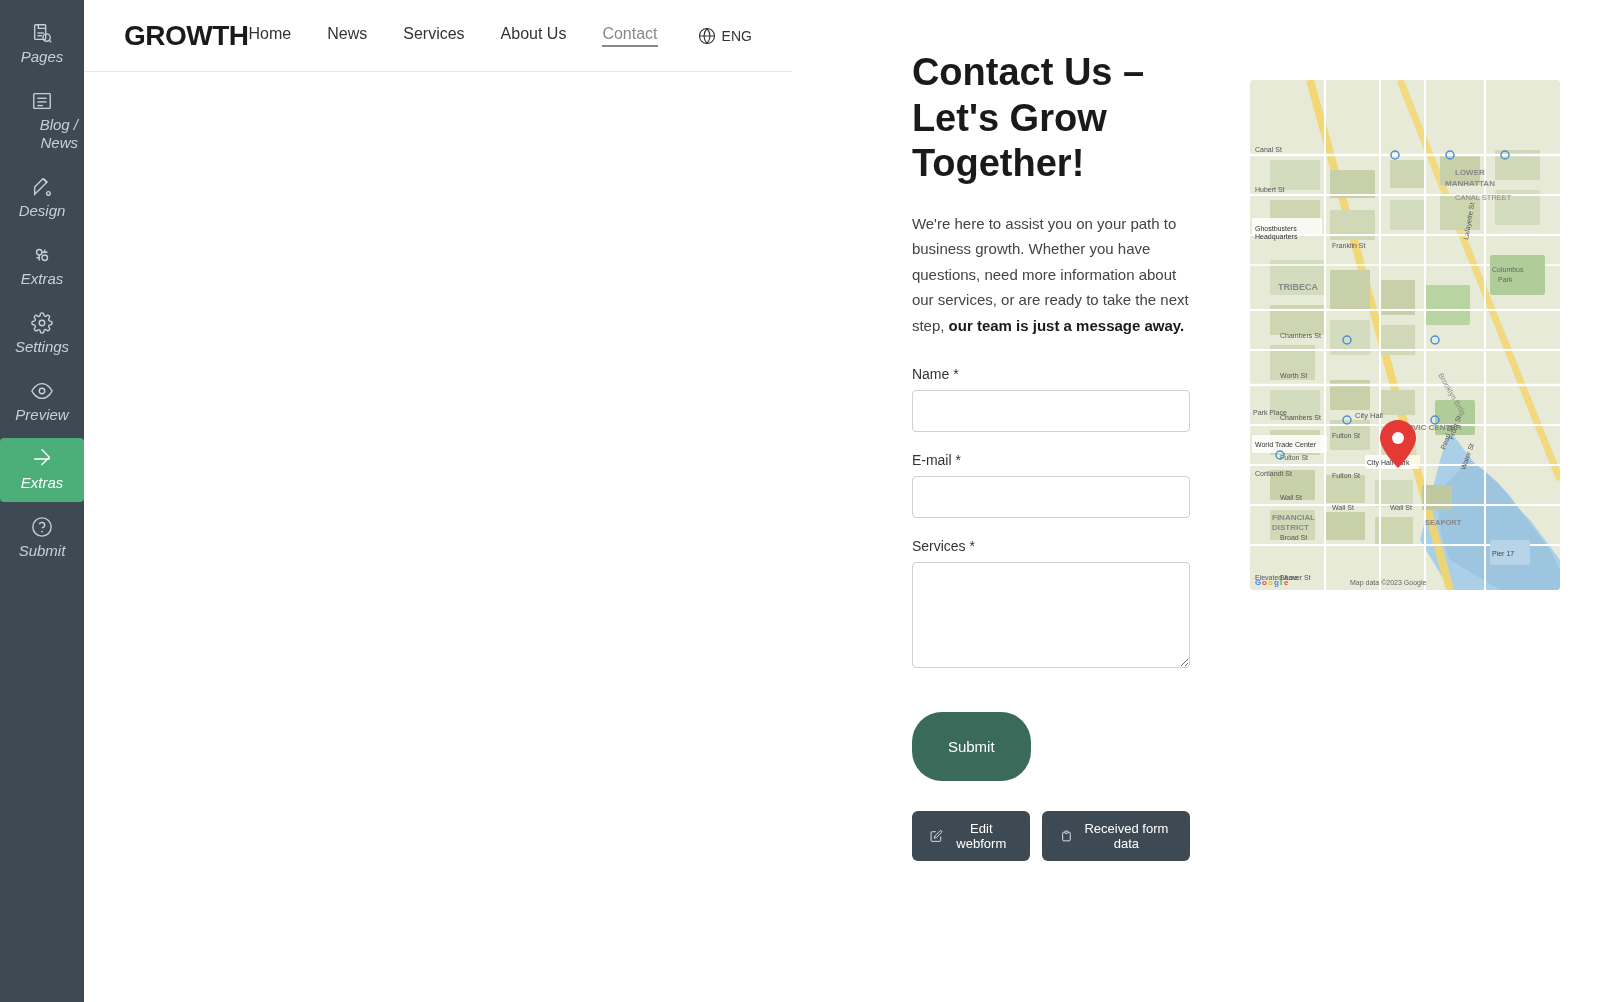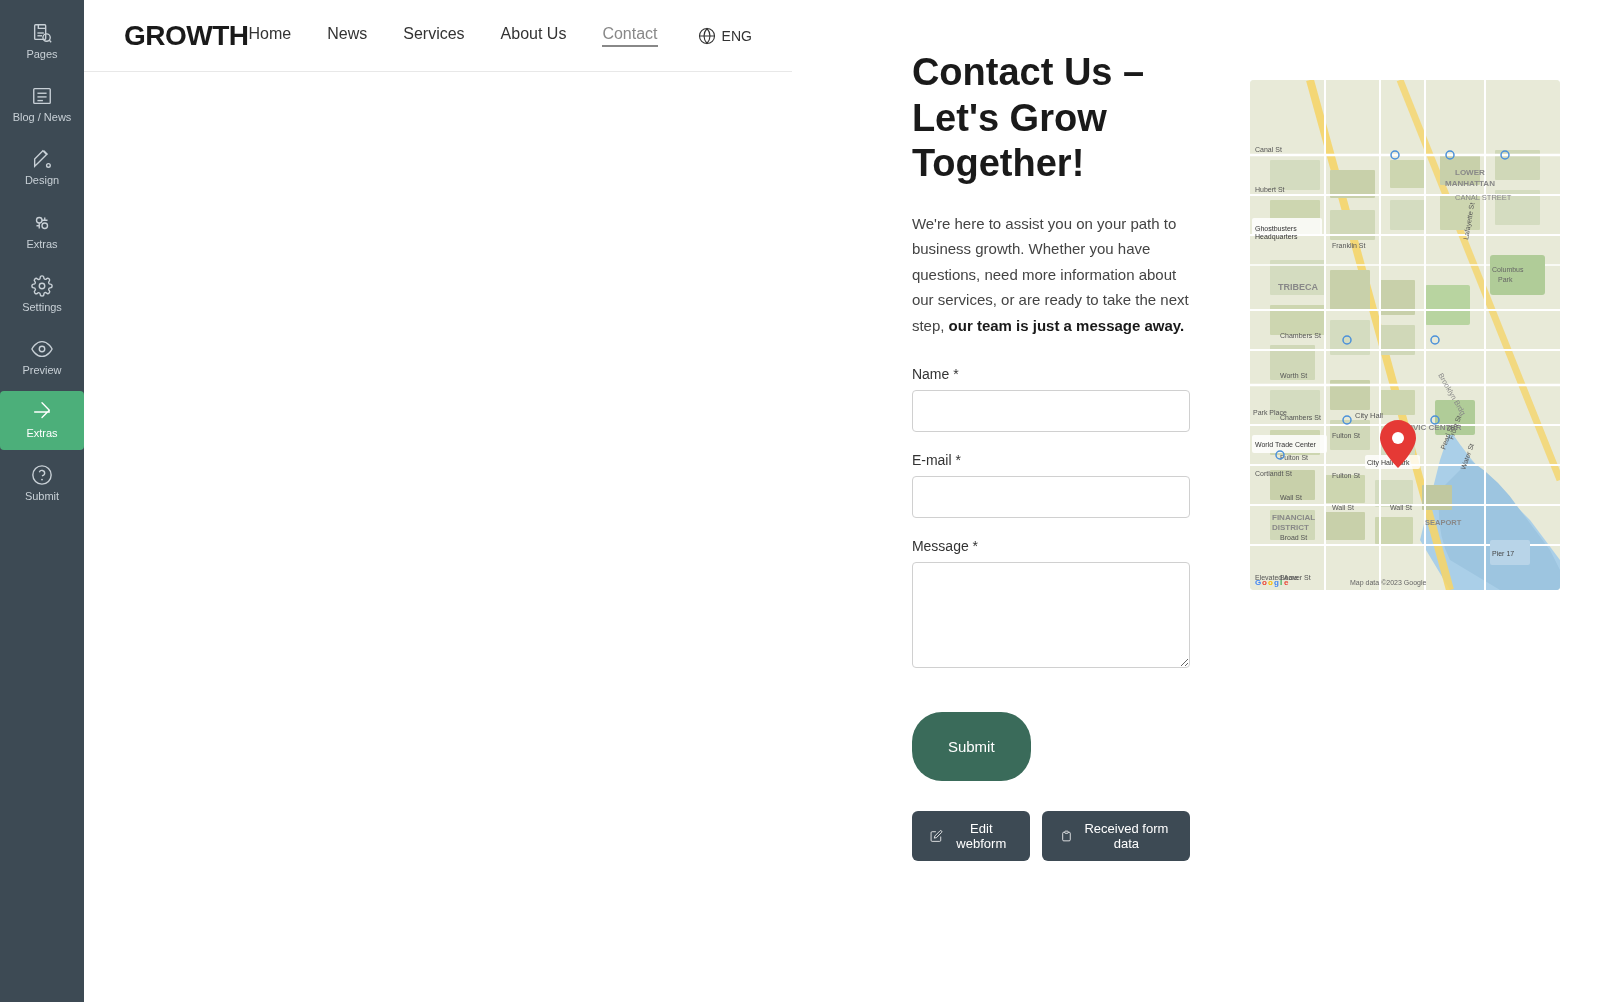--- a/index.html
+++ b/index.html
@@ -26,21 +26,21 @@
       padding: 10px 6px;
       cursor: pointer;
       color: #c8d0d6;
       font-size: 11px;
       gap: 4px;
       border-radius: 4px;
       transition: background 0.15s;
     }
     .sidebar-item.active { background: #4caf7a; color: #fff; }
     .sidebar-item svg { width: 22px; height: 22px; stroke: currentColor; fill: none; stroke-width: 1.5; }
-    .sidebar-item span { font-size: 11px; text-align: right; line-height: 1.2; }
+    .sidebar-item span { font-size: 15px; text-align: right; line-height: 1.2; font-style: italic; }
 
     
     .main {
       flex: 1;
       display: flex;
       overflow: hidden;
     }
 
     
     .header {
@@ -304,21 +304,21 @@
         <label class="form-label">Name *</label>
         <input type="text" class="form-input" style="">
       </div>
 
       <div class="form-group">
         <label class="form-label">E-mail *</label>
         <input type="email" class="form-input" style="">
       </div>
 
       <div class="form-group">
-        <label class="form-label">Message *</label>
+        <label class="form-label">Services *</label>
         <textarea class="form-textarea" rows="5" style=""></textarea>
       </div>
 
       <button class="submit-btn">Submit</button>
 
       <div class="form-actions">
         <button class="action-btn">
           <svg viewBox="0 0 24 24">
               <path d="M11 4H4a2 2 0 0 0-2 2v14a2 2 0 0 0 2 2h14a2 2 0 0 0 2-2v-7"></path>
               <path d="M18.5 2.5a2.121 2.121 0 0 1 3 3L12 15l-4 1 1-4 9.5-9.5z"></path>

